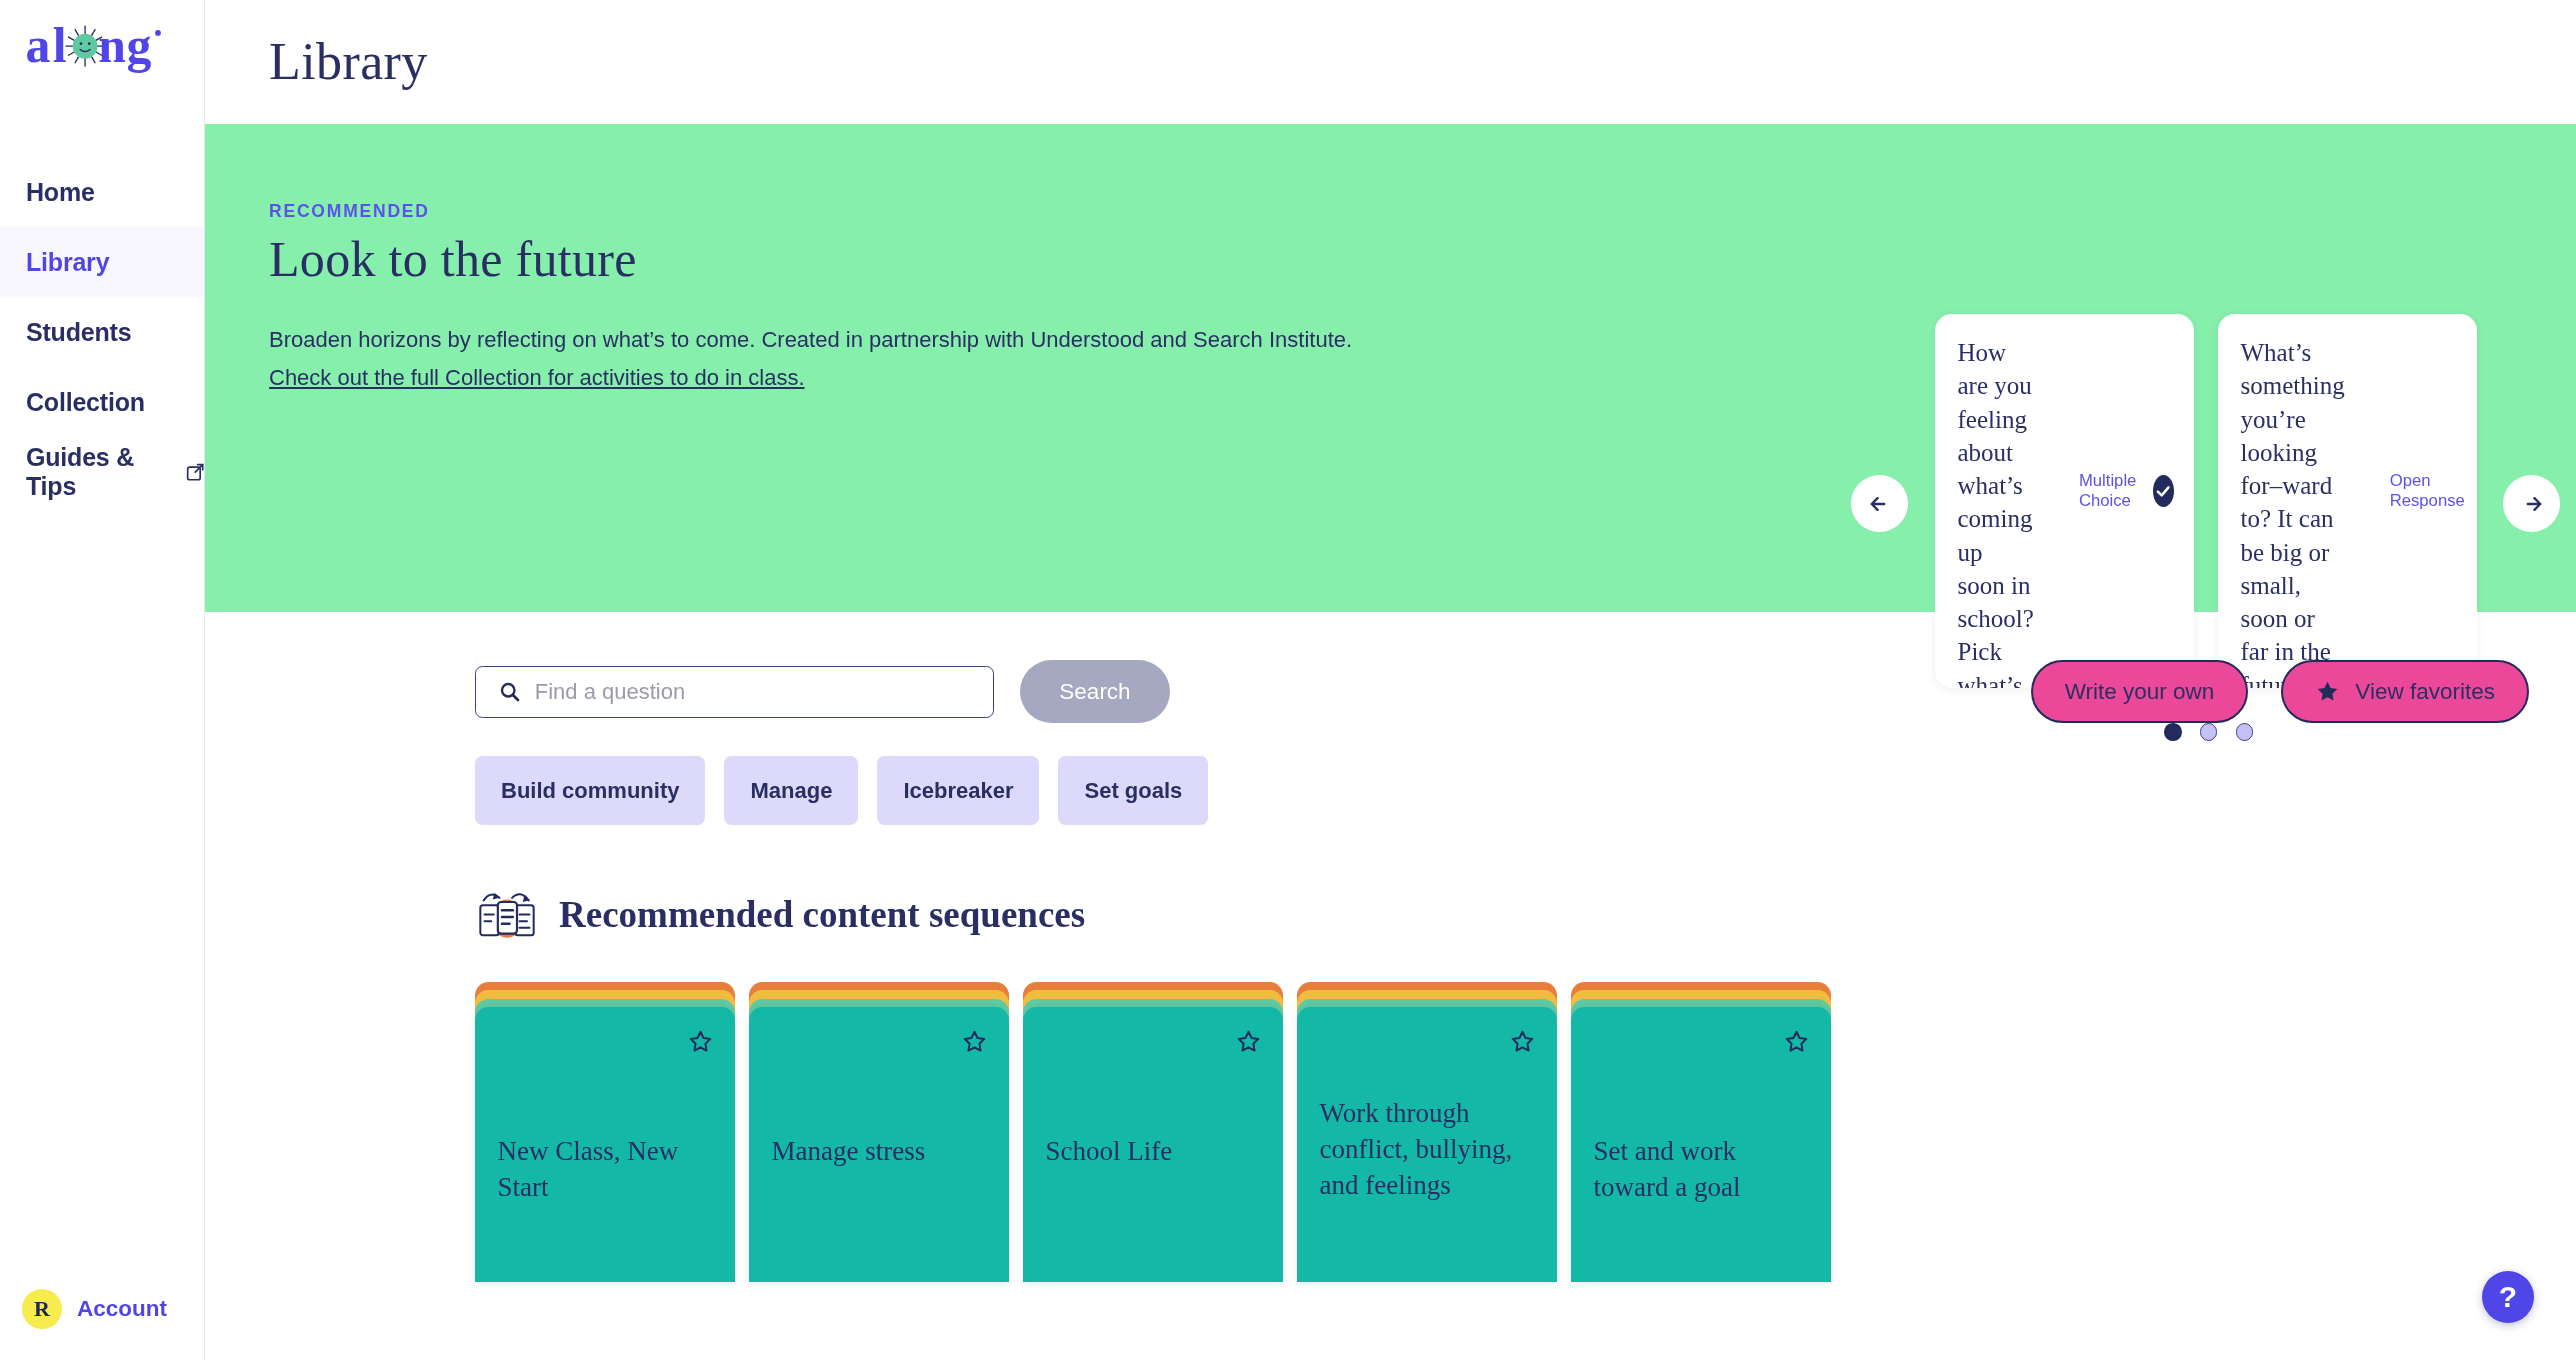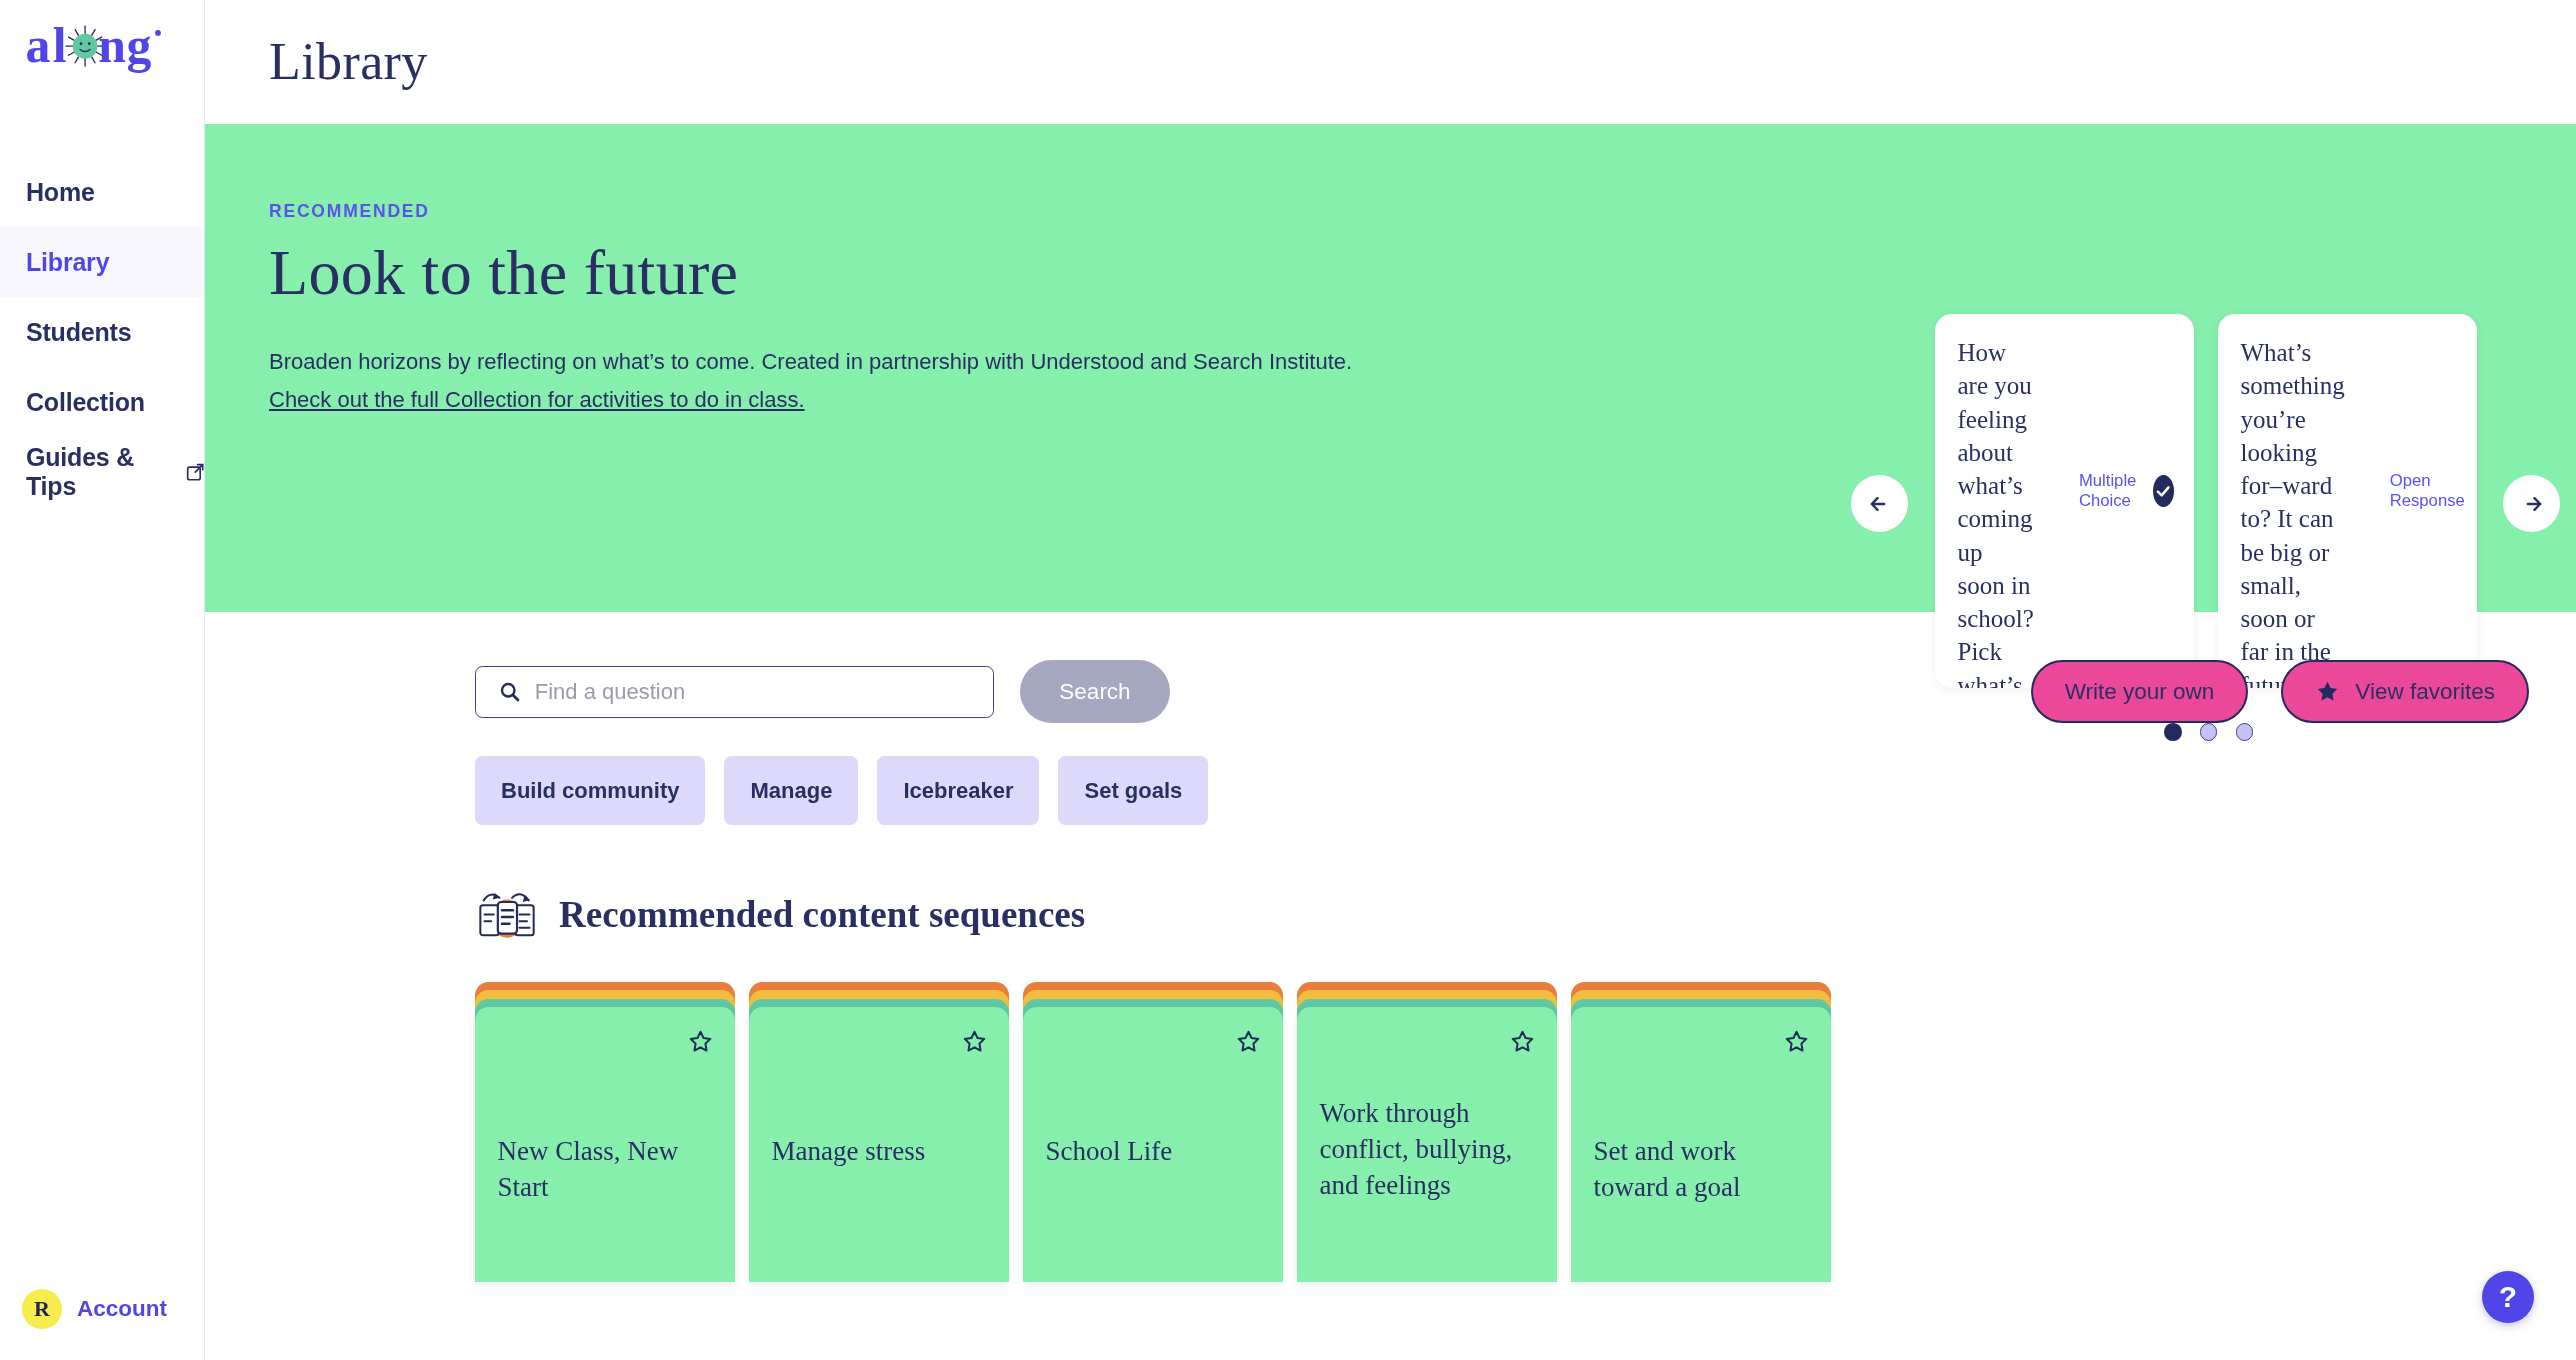--- a/index.html
+++ b/index.html
@@ -56,21 +56,21 @@
     margin-top: 33px; height: 488px; width: 100%;
     background: #86efac; position: relative;
   }
   .hero-copy { padding: 77px 0 0 64px; max-width: 1219px; }
   .eyebrow {
     font-size: 17.5px; font-weight: bold; color: #5b52ec;
     letter-spacing: 1.8px; text-transform: uppercase;
   }
   .hero-title {
     font-family: "Liberation Serif", serif;
-    font-size: 64px; color: #2a2f63; margin-top: 14px; letter-spacing: 0.3px;
+    font-size: 50px; color: #2a2f63; margin-top: 8px; letter-spacing: 0.3px;
   }
   .hero-desc { font-size: 22px; color: #2a2f63; margin-top: 37px; line-height: 1.35; }
   .hero-link {
     font-size: 22px; color: #2a2f63; margin-top: 10px;
     text-decoration: underline; cursor: pointer; display: inline-block;
   }
   .arrow-btn {
     position: absolute; width: 57px; height: 57px; border-radius: 50%;
     background: #ffffff; border: none; cursor: pointer;
     display: flex; align-items: center; justify-content: center;
@@ -162,21 +162,21 @@
     font-size: 37px; font-weight: bold; color: #2a2f63;
   }
   .seq-row { display: flex; gap: 14px; padding: 40px 0 0 270px; }
   .seq-card-wrap { position: relative; width: 260px; height: 301px; }
   .stripe { position: absolute; left: 0; width: 260px; border-radius: 13.4px 13.4px 0 0; }
   .s-orange { top: 0;  height: 33px; background: #e87e3c; }
   .s-yellow { top: 8.3px; height: 33px; background: #f2bd3e; }
   .s-green  { top: 16.7px; height: 33px; background: #5fc9a2; }
   .seq-card {
     position: absolute; top: 25px; left: 0; width: 260px; height: 275px;
-    background: #86efac; border-radius: 13.4px 13.4px 0 0;
+    background: #14b8a6; border-radius: 13.4px 13.4px 0 0;
     box-shadow: 0 1.7px 7.5px rgba(40,40,90,.09);
   }
   .seq-star { position: absolute; top: 22px; right: 22px; cursor: pointer; background: none; border: none; padding: 0; line-height: 0; }
   .seq-name {
     position: absolute; left: 22.5px; right: 18.4px; top: 127px;
     font-family: "Liberation Serif", serif;
     font-size: 27px; line-height: 1.33; color: #2a2f63;
   }
   .help-btn {
     position: absolute; right: 42px; bottom: 38px;

